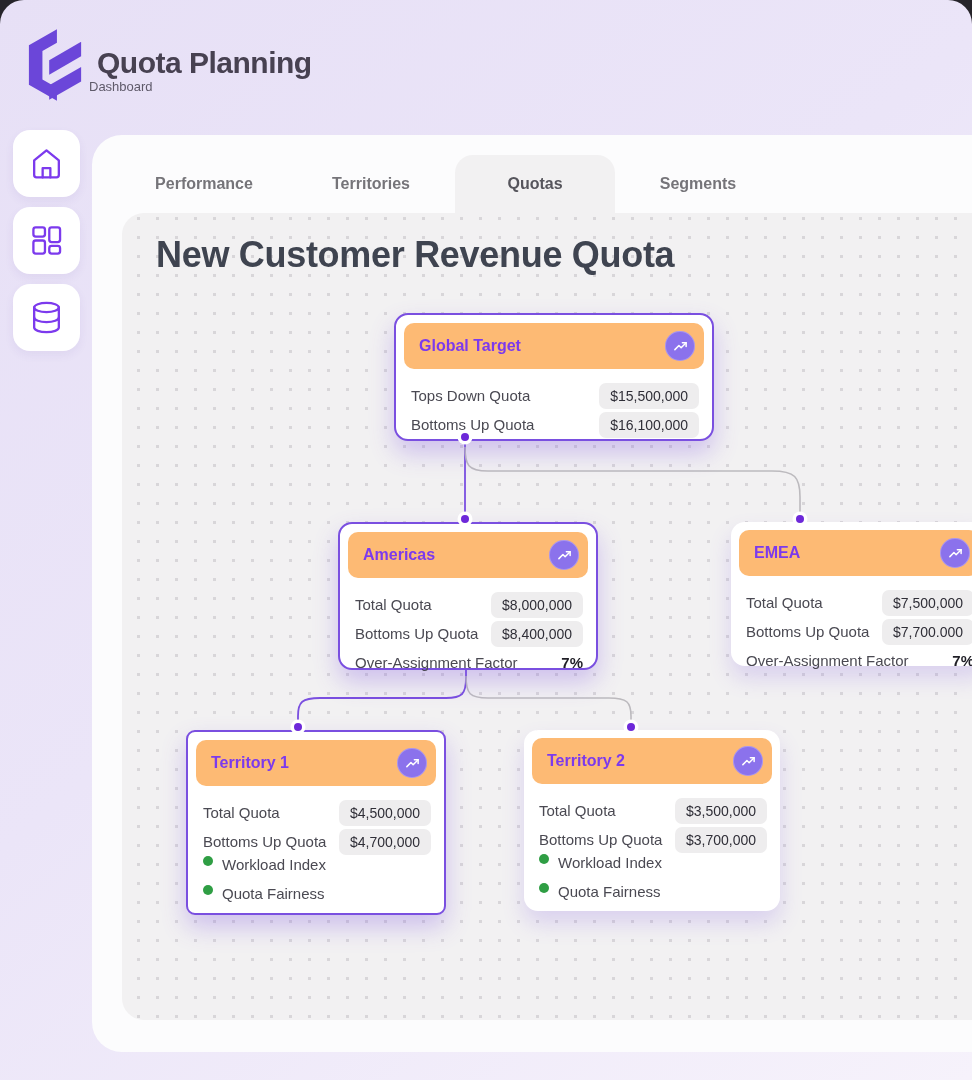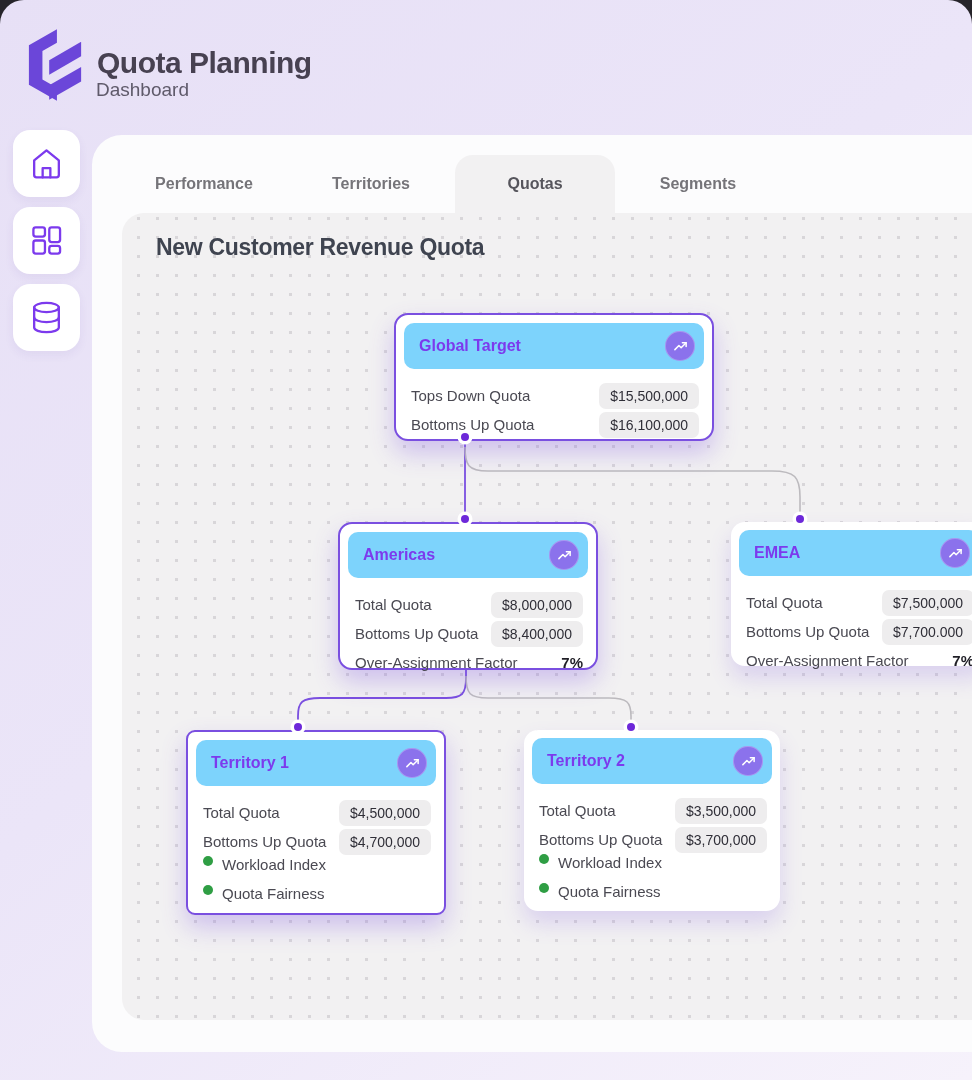--- a/index.html
+++ b/index.html
@@ -14,22 +14,22 @@
     background:linear-gradient(140deg,#e7e0f6 0%,#ebe5f8 45%,#f6f2fb 100%);
     overflow:hidden;
   }
   
   .app-logo{position:absolute;left:26px;top:28px;width:58px;height:74px;}
   .app-title{
     position:absolute;left:97px;top:30px;
     font-size:30px;font-weight:700;color:#474151;letter-spacing:-0.5px;margin-top:16px;
   }
   .app-subtitle{
-    position:absolute;left:96px;top:79px;
-    font-size:19px;font-weight:500;color:#5f5a6a;
+    position:absolute;left:89px;top:79px;
+    font-size:13px;font-weight:500;color:#5f5a6a;
   }
   
   .nav-btn{
     position:absolute;left:13px;width:67px;height:67px;
     background:#ffffff;border-radius:17px;
     display:flex;align-items:center;justify-content:center;
     box-shadow:0 4px 10px rgba(90,60,160,0.07);
     cursor:pointer;
   }
   .nav-btn svg{width:37px;height:37px;stroke:#7c3aed;fill:none;stroke-width:1.5;stroke-linejoin:round;stroke-linecap:round;}
@@ -53,34 +53,34 @@
   
   .canvas{
     position:absolute;left:122px;top:213px;width:850px;height:807px;
     background:#f2f1f2;border-radius:22px 0 0 22px;
     background-image:radial-gradient(circle,#d8d6d9 1.6px,rgba(0,0,0,0) 1.9px);
     background-size:19px 19px;background-position:26px 53px;
     z-index:1;
   }
   .canvas-heading{
     position:absolute;left:156px;top:234px;
-    font-size:23px;font-weight:700;color:#3f4450;letter-spacing:-0.3px;z-index:2;
+    font-size:36px;font-weight:700;color:#3f4450;letter-spacing:-0.3px;z-index:2;
   }
   
   .conn{position:absolute;inset:0;width:972px;height:1080px;pointer-events:none;}
   #conn-lines{z-index:2}
   #conn-dots{z-index:5}
   
   .card{
     position:absolute;background:#ffffff;border-radius:14px;z-index:4;
     box-shadow:0 12px 22px rgba(122,79,224,0.20);
   }
   .card.bordered{border:2px solid #7a4fe0;box-shadow:0 12px 24px rgba(122,79,224,0.30);}
   .card-header{
-    margin:8px;height:46px;background:#7dd3fc;border-radius:10px;
+    margin:8px;height:46px;background:#fdba74;border-radius:10px;
     display:flex;align-items:center;justify-content:space-between;
     padding:0 9px 0 15px;
   }
   .card-title{font-size:16px;font-weight:700;color:#7c3aed;}
   .icon-btn{
     width:30px;height:30px;border-radius:50%;background:#8b72ec;
     display:flex;align-items:center;justify-content:center;cursor:pointer;
     box-shadow:inset 0 0 0 1px rgba(255,255,255,0.25);
   }
   .icon-btn svg{width:15px;height:15px;stroke:#ffffff;fill:none;stroke-width:2.4;stroke-linecap:round;stroke-linejoin:round;}

